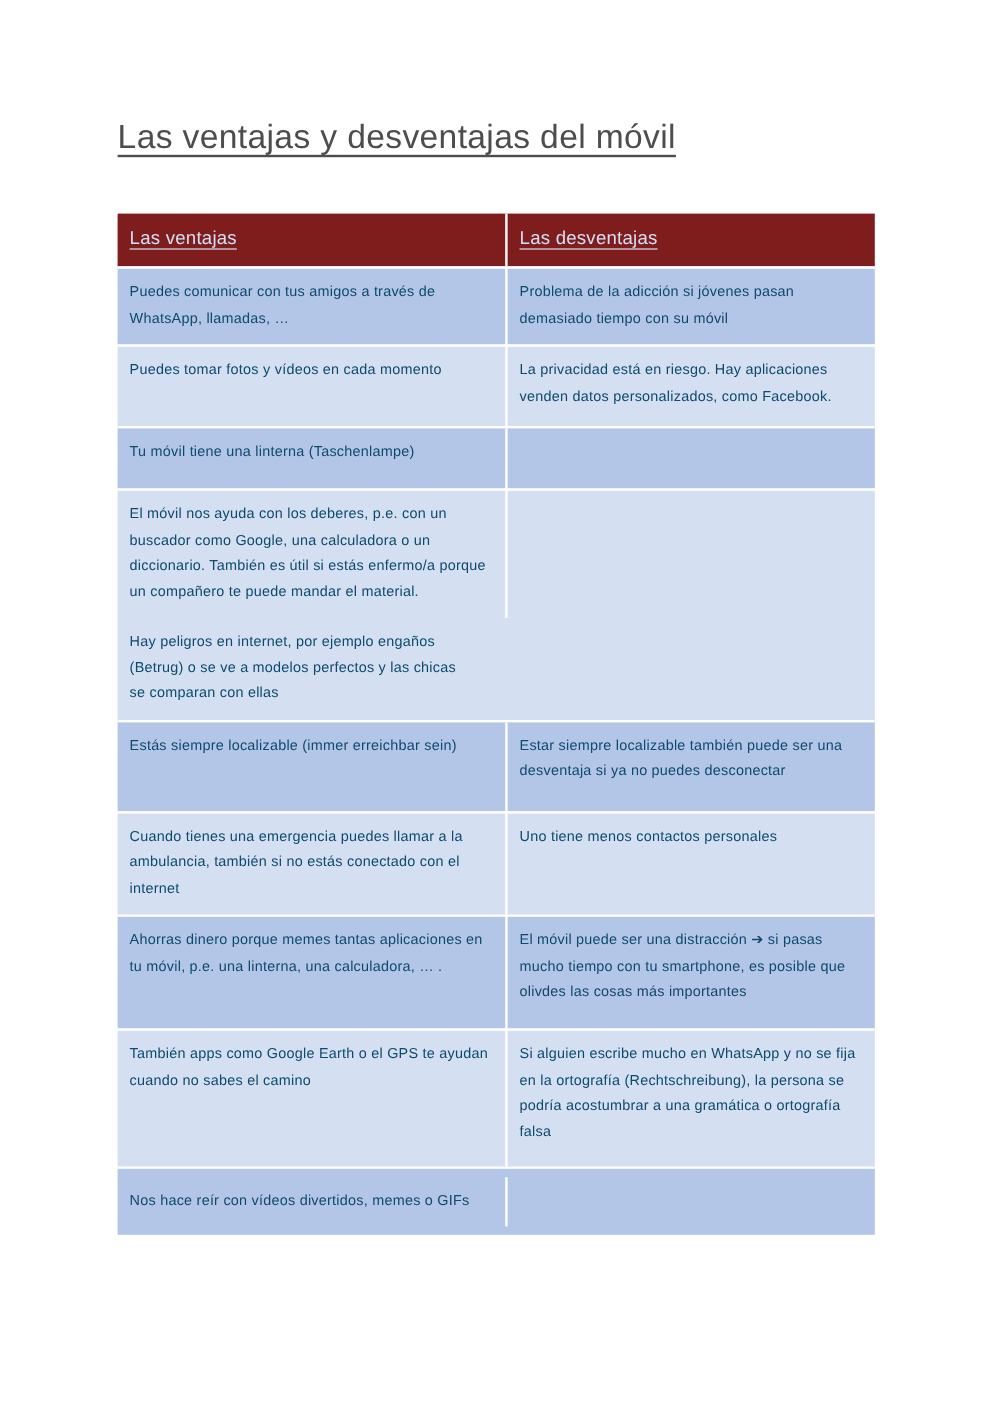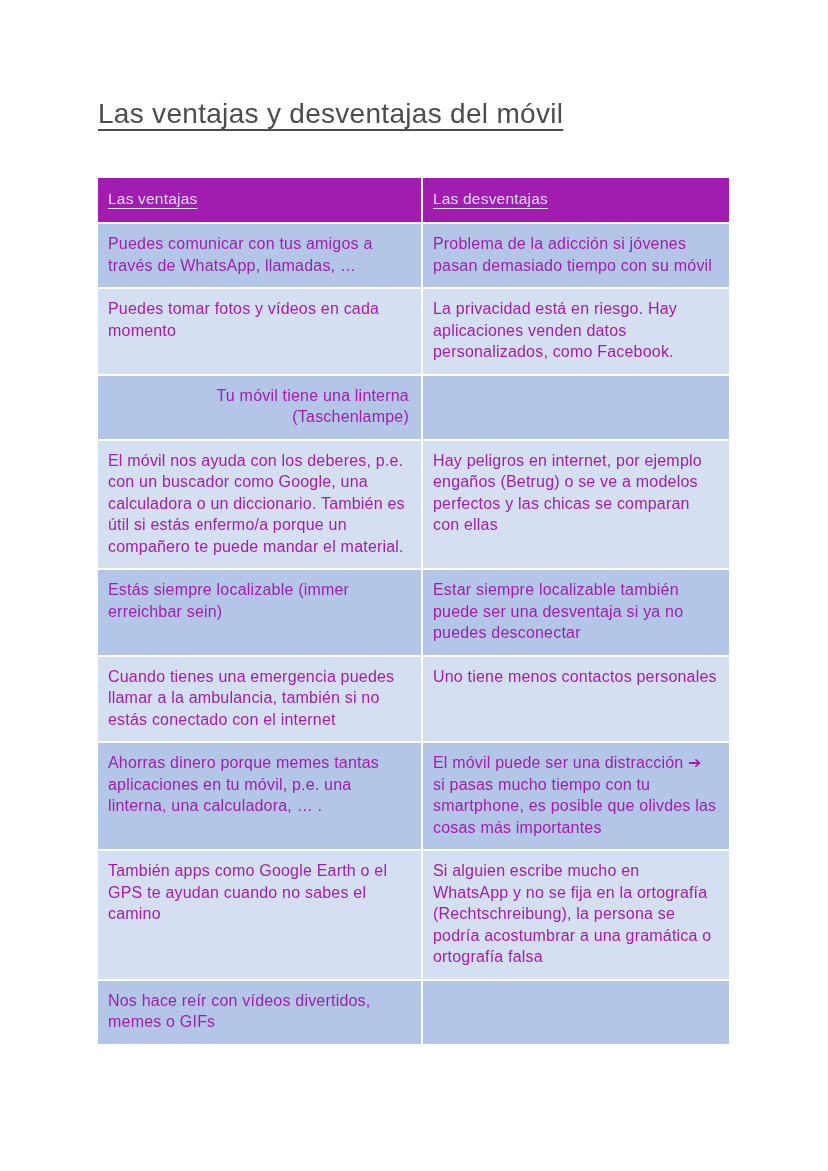--- a/index.html
+++ b/index.html
@@ -34,41 +34,41 @@
     border-collapse: collapse;
   }
   .row {
     display: flex;
     border-top: 2px solid #ffffff;
   }
   .row:first-child { border-top: none; }
   .cell {
     width: 48.5%;
     padding: 9px 12px 11px 10px;
-    font-size: 16px;
+    font-size: 12px;
     line-height: 21.5px;
-    color: #a21caf;
+    color: #0c4a6e;
     letter-spacing: 0.2px;
   }
   .cell.left { width: 51.5%; border-right: 2px solid #ffffff; }
-  .header-row { background: #a21caf; margin-top: 48px; }
+  .header-row { background: #7f1d1d; margin-top: 48px; }
   .header-row .cell {
     padding-top: 10px;
     padding-bottom: 12px;
     font-size: 15.5px;
     color: #d3e0f6;
     text-decoration: underline;
     text-underline-offset: 4px;
   }
   .row.shade-a { background: #b4c6e7; }
   .row.shade-b { background: #d4dff2; }
   .r0 { min-height: 54px; }
   .r1 { min-height: 68px; }
-  .r2 { min-height: 52px; text-align: right; }
-  .r3 { min-height: 116px; }
+  .r2 { min-height: 52px; }
+  .r3 { min-height: 116px; flex-direction: column; }
   .r4 { min-height: 76px; }
   .r5 { min-height: 75px; }
   .r6 { min-height: 95px; }
   .r7 { min-height: 115px; }
   .r8 { min-height: 57px; align-items: center; }
   .header-row { min-height: 44px; }
 </style>
 </head>
 <body>
 

